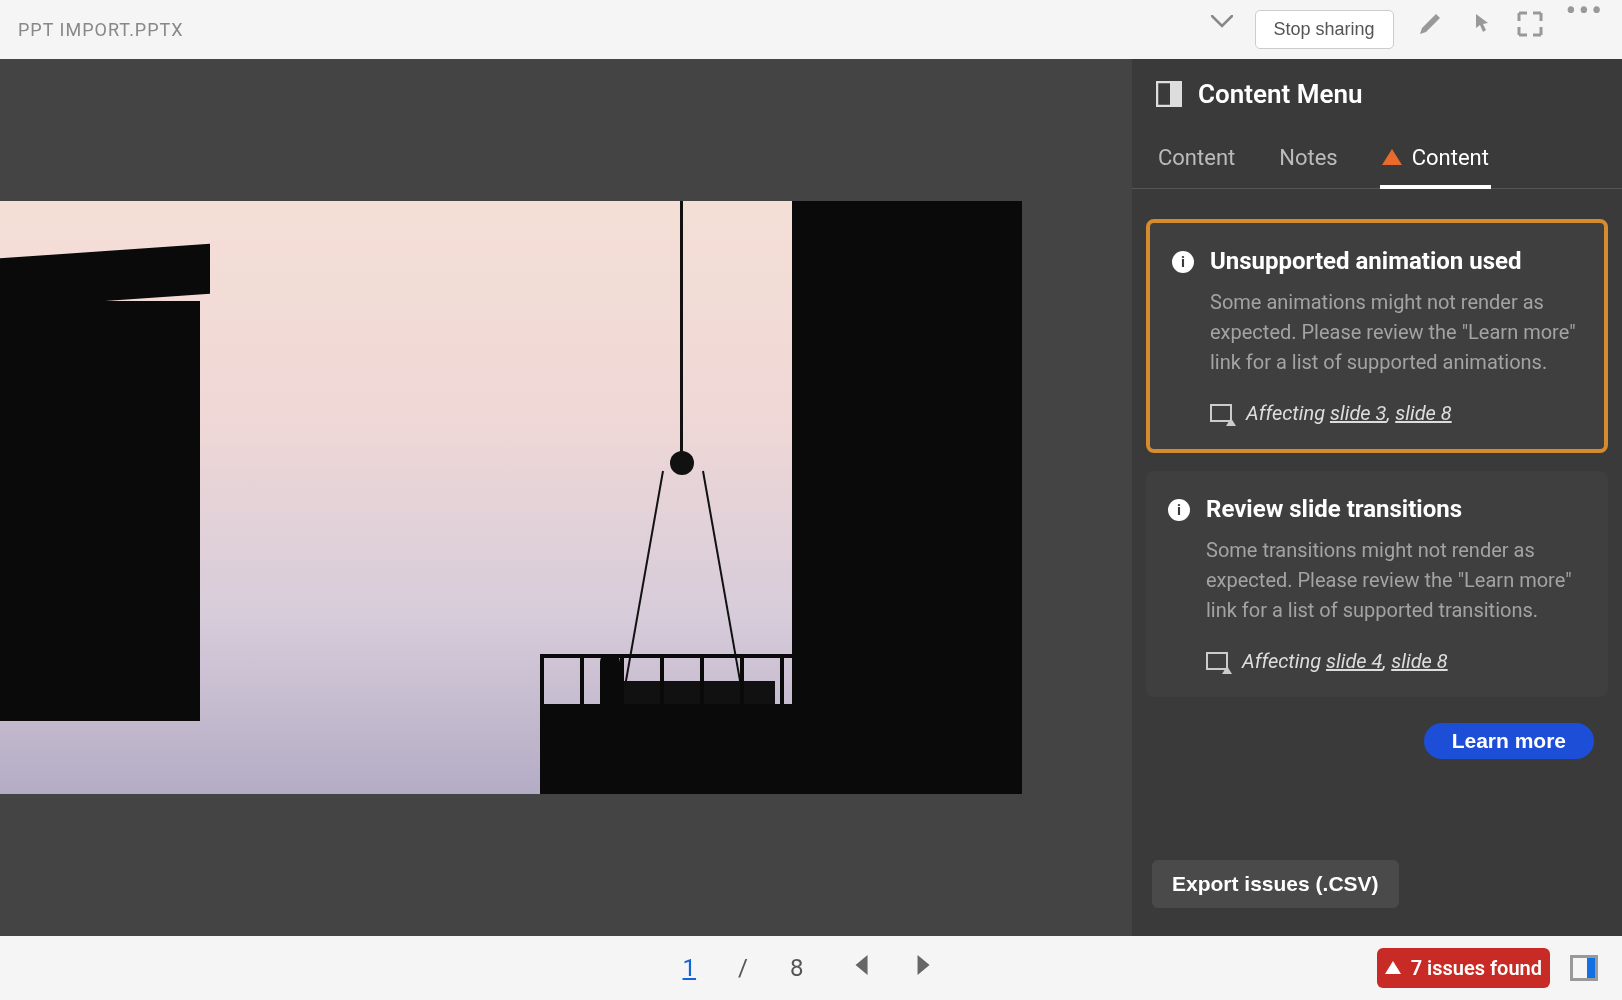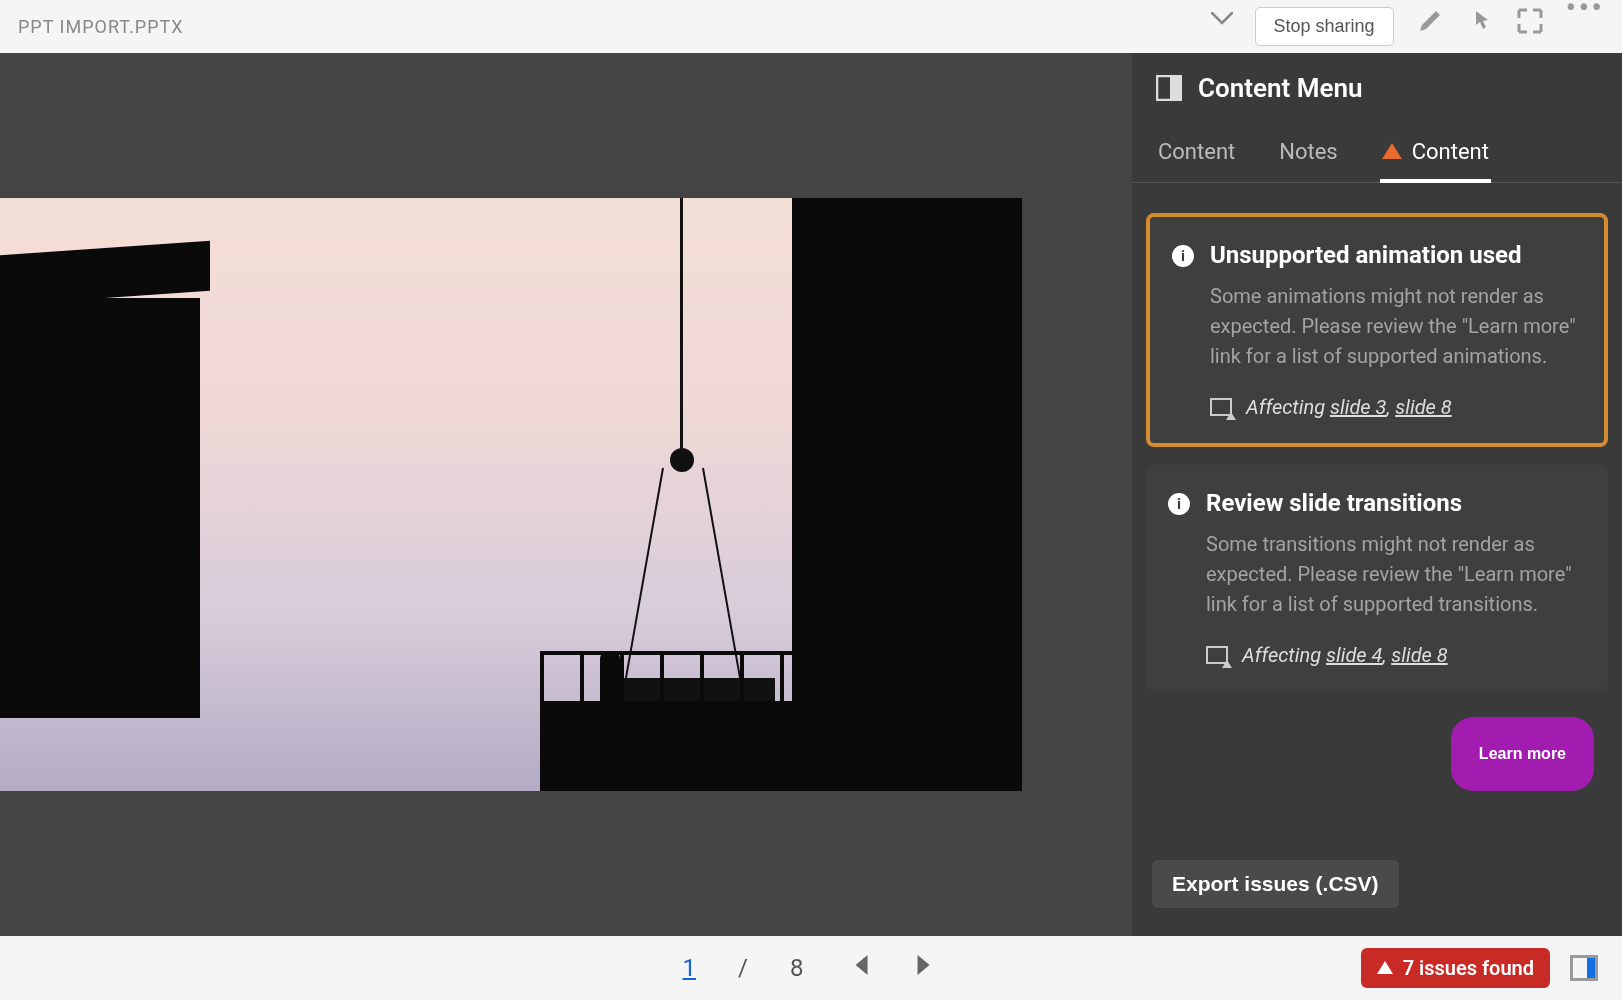--- a/index.html
+++ b/index.html
@@ -1,19 +1,19 @@
 <!DOCTYPE html>
 <html><head>
 <meta charset="utf-8">
 <style>
 * { box-sizing: border-box; margin: 0; padding: 0; }
 body { font-family: -apple-system, BlinkMacSystemFont, "Segoe UI", Roboto, Helvetica, Arial, sans-serif; width: 1622px; height: 1000px; background: #f5f5f5; overflow: hidden; display: flex; flex-direction: column; }
 
 
-.header { height: 53px; background: #f5f5f5; display: flex; align-items: center; justify-content: space-between; padding: 0 18px; }
+.header { height: 59px; background: #f5f5f5; display: flex; align-items: center; justify-content: space-between; padding: 0 18px; }
 .file-title { color: #888; font-size: 18px; font-weight: 400; letter-spacing: 1px; }
 .header-actions { display: flex; gap: 22px; }
 .chevron-down { color: #888; font-size: 20px; }
 .stop-sharing { background: #fff; border: 1px solid #ccc; border-radius: 5px; padding: 8px 18px; font-size: 18px; color: #555; cursor: pointer; }
 .hicon { color: #999; font-size: 24px; }
 .dots { color: #999; font-size: 32px; letter-spacing: 2px; line-height: 0; }
 
 
 .main { flex: 1; display: flex; background: #444; min-height: 0; }
 .canvas-area { flex: 1; background: #444; display: flex; align-items: center; justify-content: flex-start; }
@@ -50,32 +50,32 @@
 .issue-head { display:flex; gap: 16px; align-items: flex-start; }
 .info-circle { width: 22px; height: 22px; border-radius: 50%; background:#fff; color:#3a3a3a; font-weight:700; font-size:15px; display:flex; align-items:center; justify-content:center; flex-shrink:0; margin-top:4px; }
 .issue-title { font-size: 24px; font-weight:700; color:#fff; margin-bottom: 12px; }
 .issue-desc { font-size: 20px; color:#a3a3a3; line-height: 1.5; }
 .affecting { margin-top: 24px; display:flex; align-items:center; gap: 14px; font-size: 20px; color:#ddd; font-style: italic; }
 .affecting .slide-link { text-decoration: underline; cursor:pointer; }
 .mini-icon { width: 22px; height: 18px; border: 2px solid #ccc; position:relative; display:inline-block; }
 .mini-icon::after { content:""; position:absolute; right:-6px; bottom:-6px; border-left:5px solid transparent; border-right:5px solid transparent; border-bottom:8px solid #ccc; }
 
 .learn-more-row { display:flex; justify-content:flex-end; padding: 8px 14px 20px; }
-.learn-more-btn { background:#a21caf; color:#fff; border:none; border-radius: 22px; padding: 28px 28px; font-size: 16px; font-weight:600; cursor:pointer; }
+.learn-more-btn { background:#1d4ed8; color:#fff; border:none; border-radius: 22px; padding: 6px 28px; font-size: 21px; font-weight:600; cursor:pointer; }
 
 .export-row { padding: 16px 20px 28px; }
 .export-btn { background:#4a4a4a; color:#fff; border:none; border-radius:6px; padding: 12px 20px; font-size: 21px; font-weight:600; cursor:pointer; }
 
 
 .footer { height: 64px; background:#f5f5f5; display:flex; align-items:center; justify-content:space-between; padding: 0 24px; }
 .footer-center { position:absolute; left:50%; transform:translateX(-50%); display:flex; align-items:center; gap: 42px; font-size: 24px; color:#555; }
 .page-cur { color:#1166d6; text-decoration: underline; }
 .nav-btn { cursor:pointer; color:#666; }
 .footer-right { display:flex; align-items:center; gap: 20px; }
-.issues-badge { background:#c82a25; color:#fff; border-radius:6px; padding: 8px 16px; font-size:20px; font-weight:600; display:flex; align-items:center; gap:10px; cursor:pointer; }
+.issues-badge { background:#c82a25; color:#fff; border-radius:6px; padding: 8px 8px; font-size:20px; font-weight:600; display:flex; align-items:center; gap:10px; cursor:pointer; }
 .issues-badge .warn-tri { border-bottom-color:#fff; border-left-width:8px; border-right-width:8px; border-bottom-width:13px; }
 .panel-toggle { width:28px; height:26px; border:3px solid #999; position:relative; cursor:pointer; }
 .panel-toggle::after { content:""; position:absolute; right:0; top:0; bottom:0; width:8px; background:#1270e2; }
 
 .panel ::-webkit-scrollbar { width: 12px; }
 .panel ::-webkit-scrollbar-thumb { background:#666; border-radius:6px; }
 .panel ::-webkit-scrollbar-track { background:#2f2f2f; }
 </style>
 </head>
 <body>

